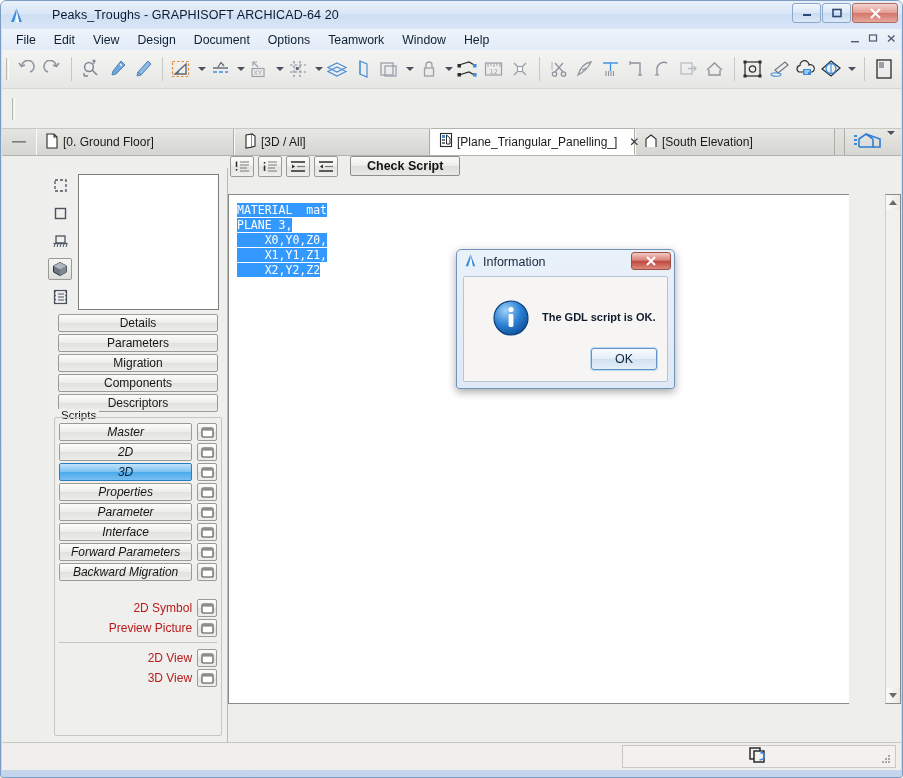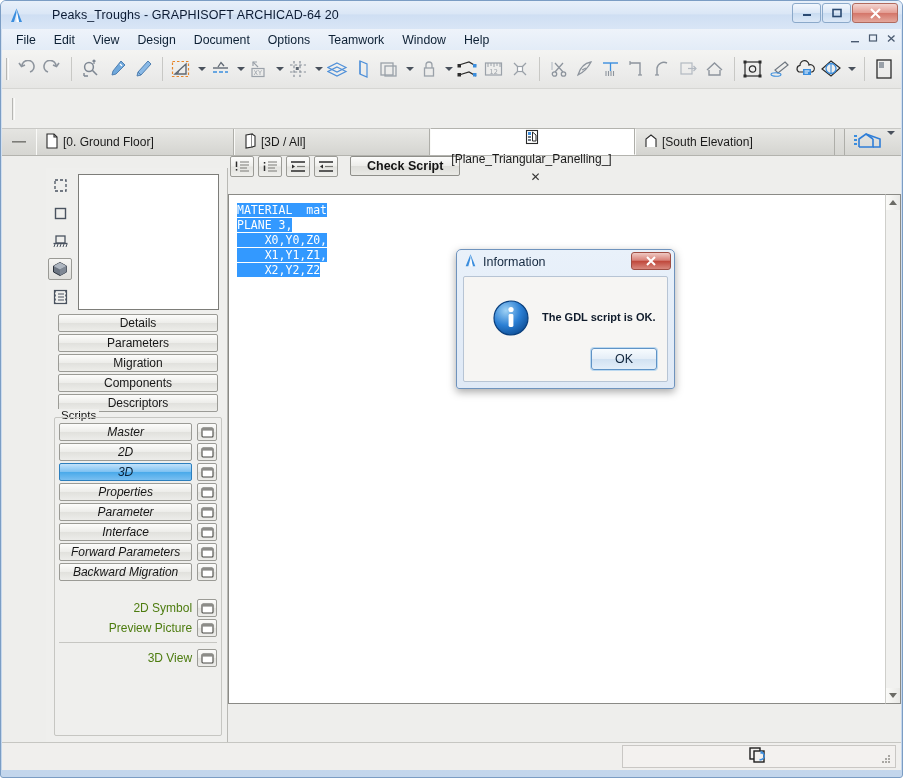--- a/index.html
+++ b/index.html
@@ -148,21 +148,21 @@
     font-size: 12px;
     color: #1a1a1a;
     white-space: nowrap;
     gap: 4px;
   }
   .tab.active {
     background: #ffffff;
     border-top: 1px solid #b3b3ae;
     border-bottom: 1px solid #ffffff;
     height: 27px;
-    position: relative; z-index: 3; flex-direction: column;
+    position: relative; z-index: 3;
   }
   .tab-close {
     margin-left: 8px;
     font-size: 12px; color: #333;
     font-family: "Liberation Sans", sans-serif;
   }
   #tab-right {
     margin-left: auto;
     display: flex; align-items: center;
     height: 26px; padding-right: 6px; gap: 4px;
@@ -257,21 +257,21 @@
     background: linear-gradient(to bottom, #fcfcfb 0%, #ededea 48%, #e1e1dd 52%, #ededea 100%);
     border: 1px solid #9b9b96;
     border-radius: 2px;
     display: flex; align-items: center; justify-content: center;
   }
   .label-row {
     display: flex; align-items: center; justify-content: flex-end;
     gap: 5px; margin-bottom: 2px;
   }
   .label-row .lbl {
-    font-size: 12px; color: #4d7c0f;
+    font-size: 12px; color: #b91c1c;
     text-align: right;
   }
   .hr-sep {
     height: 1px; background: #c6c6c2;
     margin: 5px 0 6px 0;
   }
 
   
   #editor-pane {
     position: absolute; left: 226px; top: 0;
@@ -295,21 +295,21 @@
     margin-left: 8px;
     height: 20px; padding: 0 16px;
     background: linear-gradient(to bottom, #fcfcfb 0%, #ededea 48%, #dededa 52%, #e9e9e5 100%);
     border: 1px solid #8f8f8a;
     border-radius: 2px;
     font-size: 12.5px; font-weight: bold; color: #141414;
     display: flex; align-items: center; justify-content: center;
   }
   #code-area {
     position: absolute; left: 0; top: 38px;
-    width: 673px; height: 510px;
+    width: 621px; height: 510px;
     background: #ffffff;
     border: 1px solid #8a8a86;
     border-right: none;
     overflow: hidden;
   }
   #code-text {
     margin: 0;
     padding: 8px 0 0 8px;
     font-family: "DejaVu Sans Mono", "Liberation Mono", monospace;
     font-size: 11.5px;
@@ -943,20 +943,29 @@
               <div class="win-icon-btn">
                 <svg width="13" height="11" viewBox="0 0 13 11">
                     <rect x="1" y="1" width="11" height="9" rx="1" fill="#fff" stroke="#4a4a46" stroke-width="1.1"></rect>
                     <rect x="1" y="1" width="11" height="2.6" fill="#8c8c88"></rect>
                   </svg>
               </div>
             </div>
 
             <div class="hr-sep"></div>
 
+            <div class="label-row">
+              <span class="lbl" style="width:134px">2D View</span>
+              <div class="win-icon-btn">
+                <svg width="13" height="11" viewBox="0 0 13 11">
+                    <rect x="1" y="1" width="11" height="9" rx="1" fill="#fff" stroke="#4a4a46" stroke-width="1.1"></rect>
+                    <rect x="1" y="1" width="11" height="2.6" fill="#8c8c88"></rect>
+                  </svg>
+              </div>
+            </div>
 
             <div class="label-row">
               <span class="lbl" style="width:134px">3D View</span>
               <div class="win-icon-btn">
                 <svg width="13" height="11" viewBox="0 0 13 11">
                     <rect x="1" y="1" width="11" height="9" rx="1" fill="#fff" stroke="#4a4a46" stroke-width="1.1"></rect>
                     <rect x="1" y="1" width="11" height="2.6" fill="#8c8c88"></rect>
                   </svg>
               </div>
             </div>

